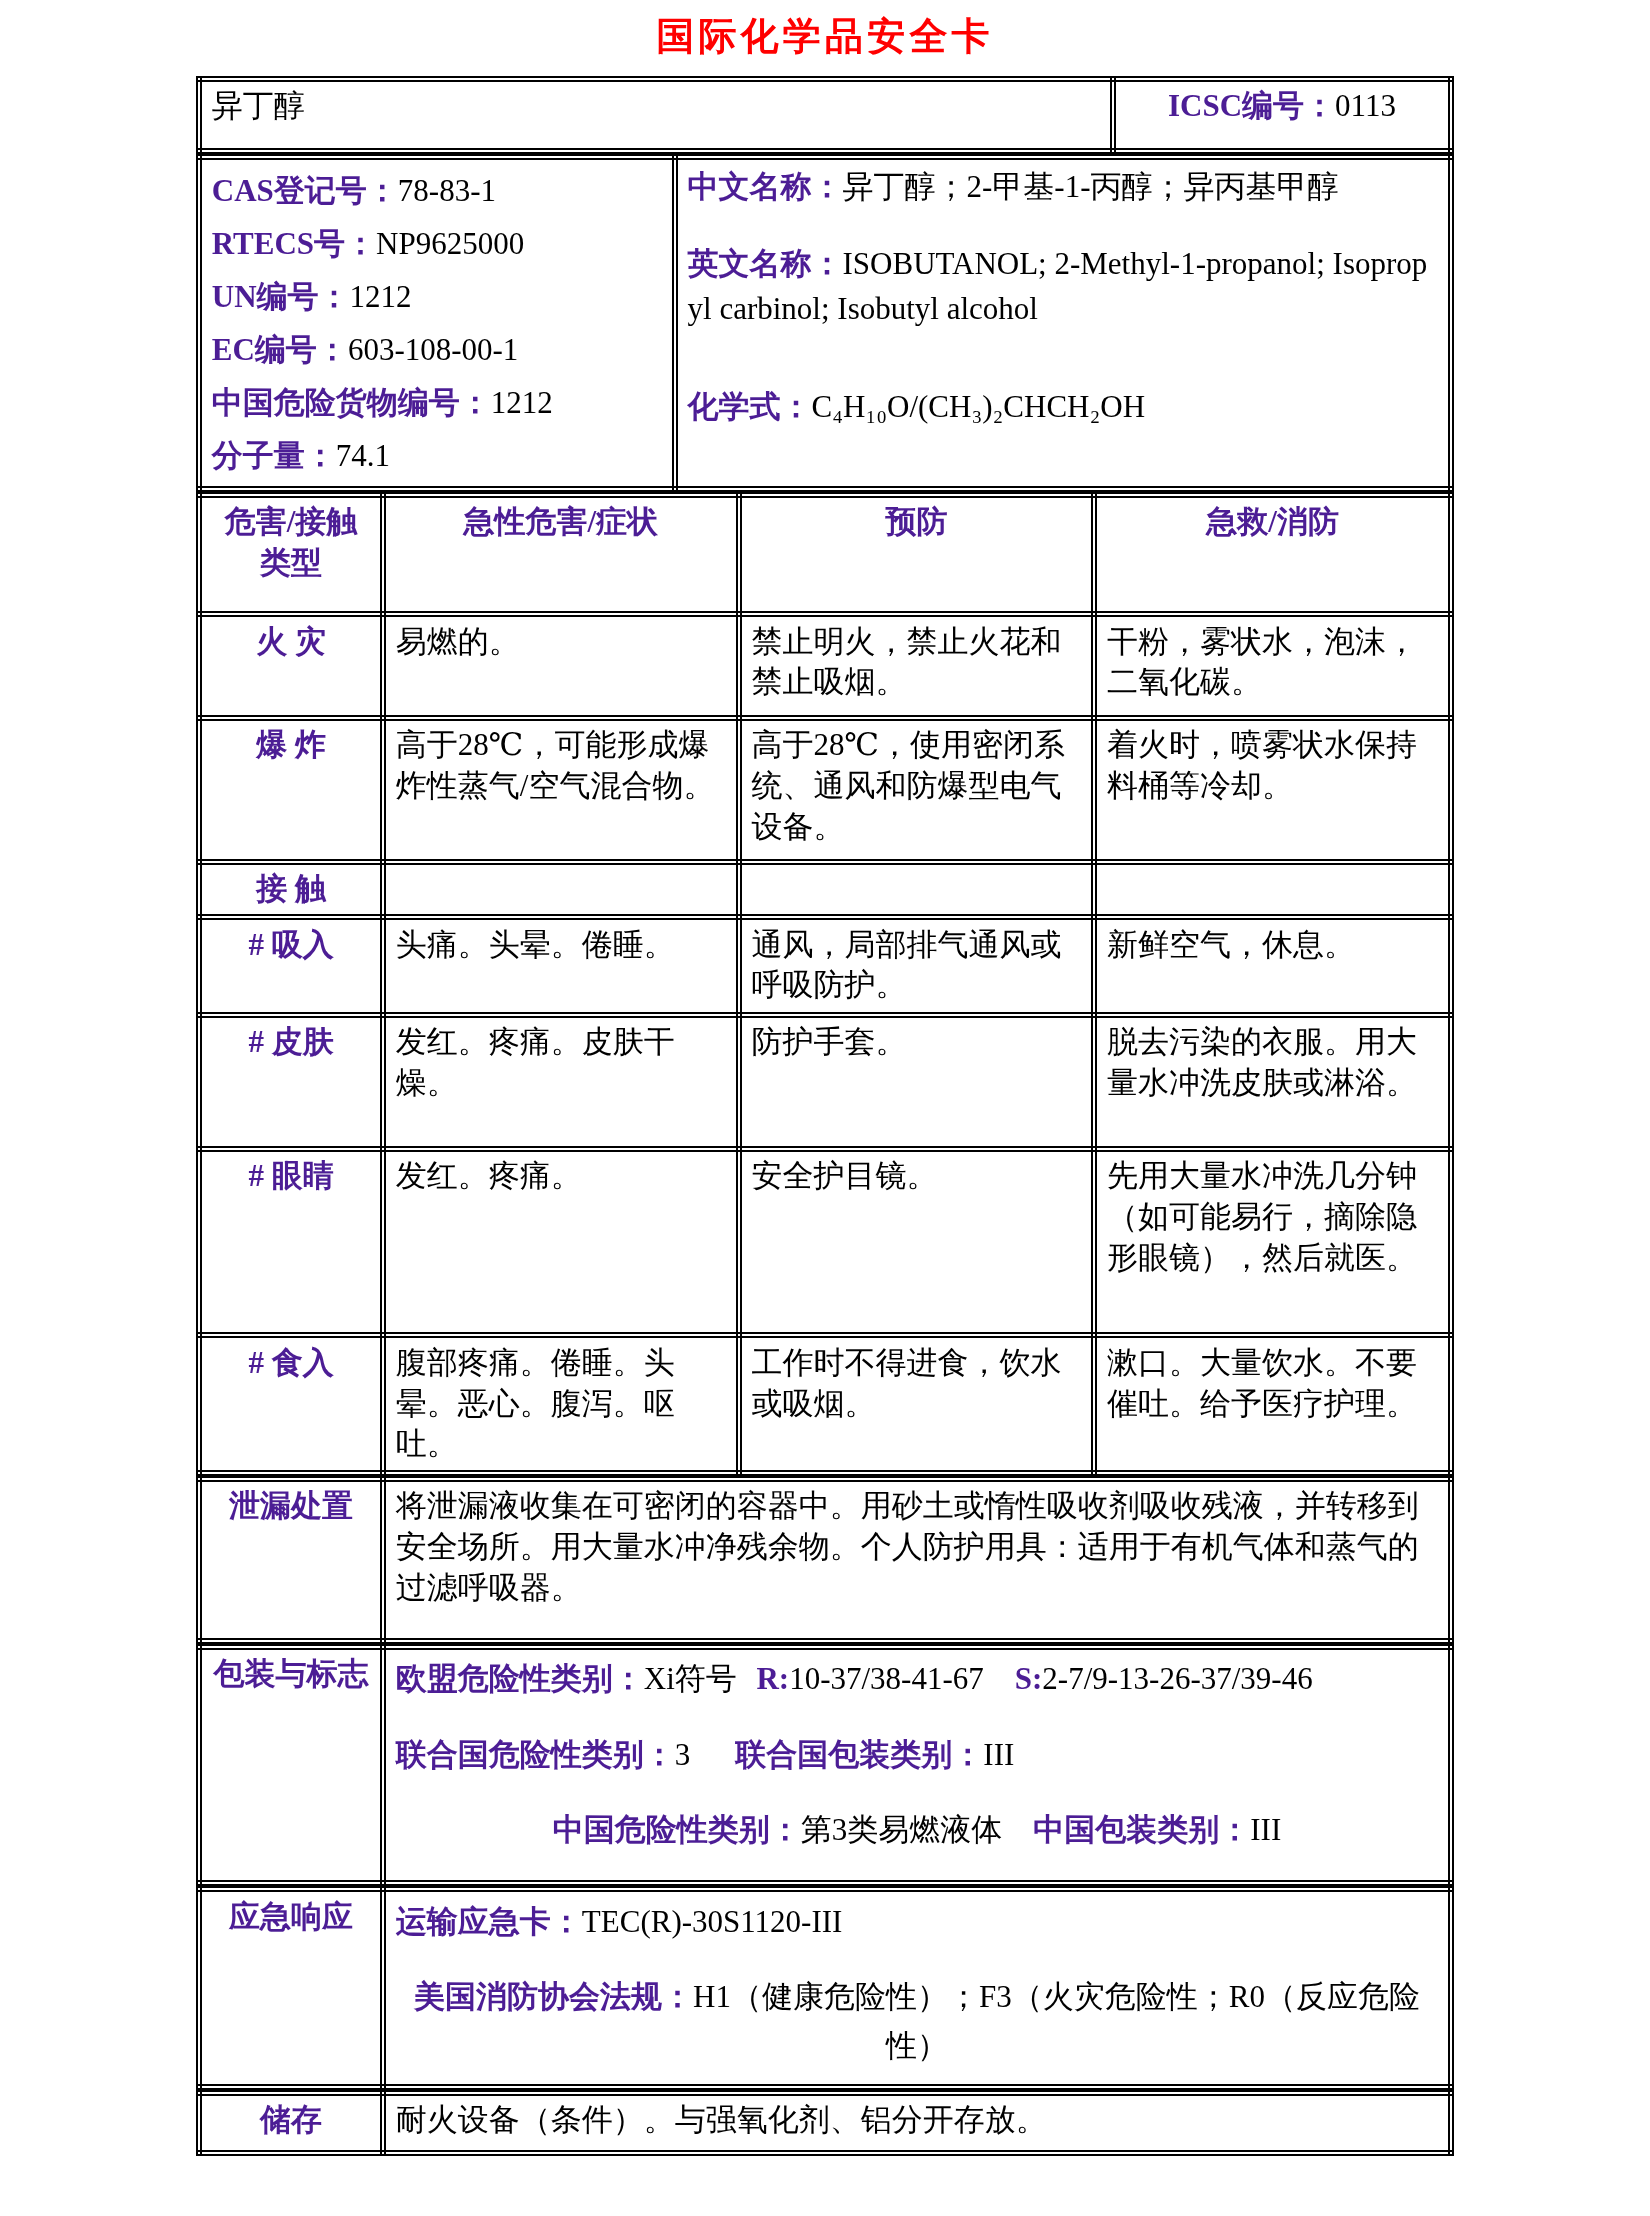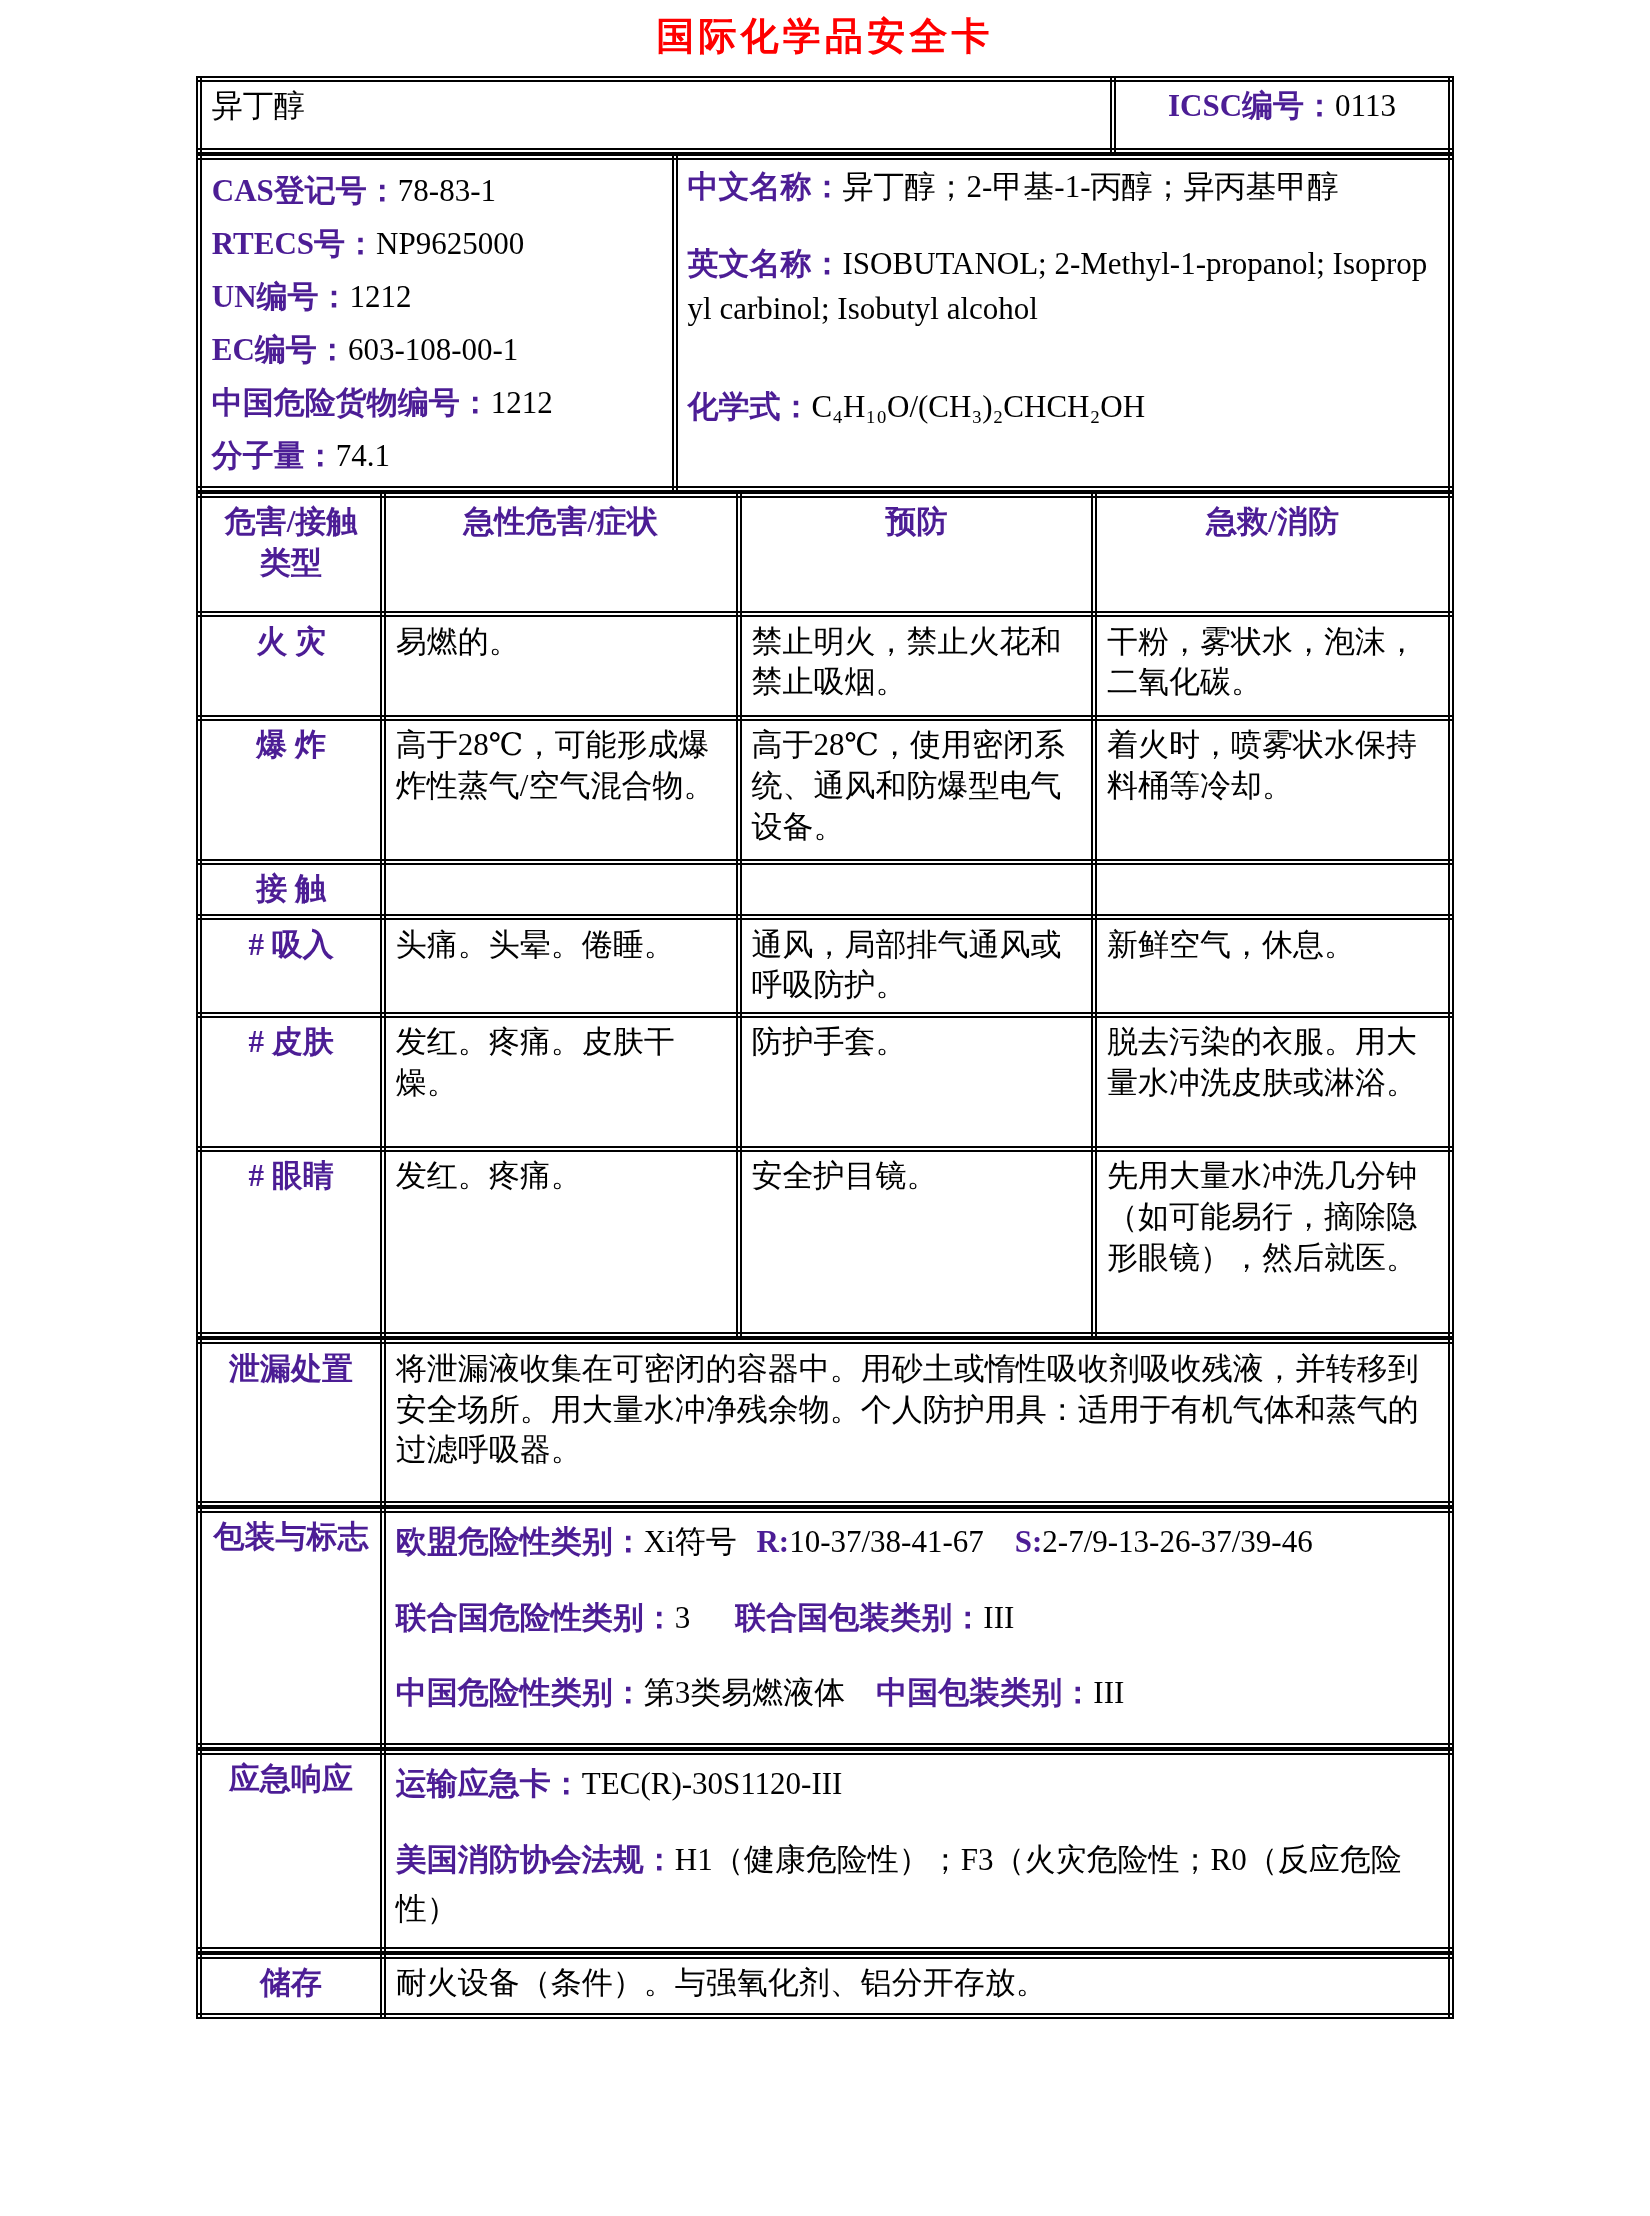--- a/index.html
+++ b/index.html
@@ -60,21 +60,21 @@
   tr.r-eye   td{height:172px;}
   tr.r-ing   td{height:96px;}
   
   td.sect-lbl{text-align:center;vertical-align:middle;font-size:32px;white-space:nowrap;}
   tr.r-spill td{height:148px;}
   tr.r-pack  td{height:222px;}
   tr.r-emer  td{height:183px;}
   tr.r-stor  td{height:46px;border-radius:30px;}
   td.spill-text{line-height:52px;vertical-align:middle;}
   td.pack-cell p, td.emer-cell p{margin:0 0 26.6px 0;line-height:49px;}
-  td.pack-cell p:last-child, td.emer-cell p:last-child{margin-bottom:0;}
+  td.pack-cell p:last-child, td.emer-cell p:last-child{margin-bottom:0;text-align:center;}
   td.pack-cell, td.emer-cell{vertical-align:middle;}
   td.stor-cell{vertical-align:middle;}
   .gap-l{margin-left:45px;}
   .gap-m{margin-left:31px;}
   .gap-s{margin-left:19.6px;}
 </style>
 </head>
 <body>
 
 <div class="page-title">国际化学品安全卡</div>
@@ -163,20 +163,26 @@
       <td>发红。疼痛。皮肤干燥。</td>
       <td>防护手套。</td>
       <td>脱去污染的衣服。用大量水冲洗皮肤或淋浴。</td>
     </tr>
     <tr class="r-eye">
       <td class="lbl blue"># 眼睛</td>
       <td>发红。疼痛。</td>
       <td>安全护目镜。</td>
       <td>先用大量水冲洗几分钟（如可能易行，摘除隐形眼镜），然后就医。</td>
     </tr>
+    <tr class="r-ing">
+      <td class="lbl blue"># 食入</td>
+      <td>腹部疼痛。倦睡。头晕。恶心。腹泻。呕吐。</td>
+      <td>工作时不得进食，饮水或吸烟。</td>
+      <td>漱口。大量饮水。不要催吐。给予医疗护理。</td>
+    </tr>
   </tbody>
     </table>
 
   <table class="sec">
     <colgroup>
         <col style="width:14.7%">
         <col style="width:85.3%">
       </colgroup>
     <tbody>
         <tr class="r-spill">

